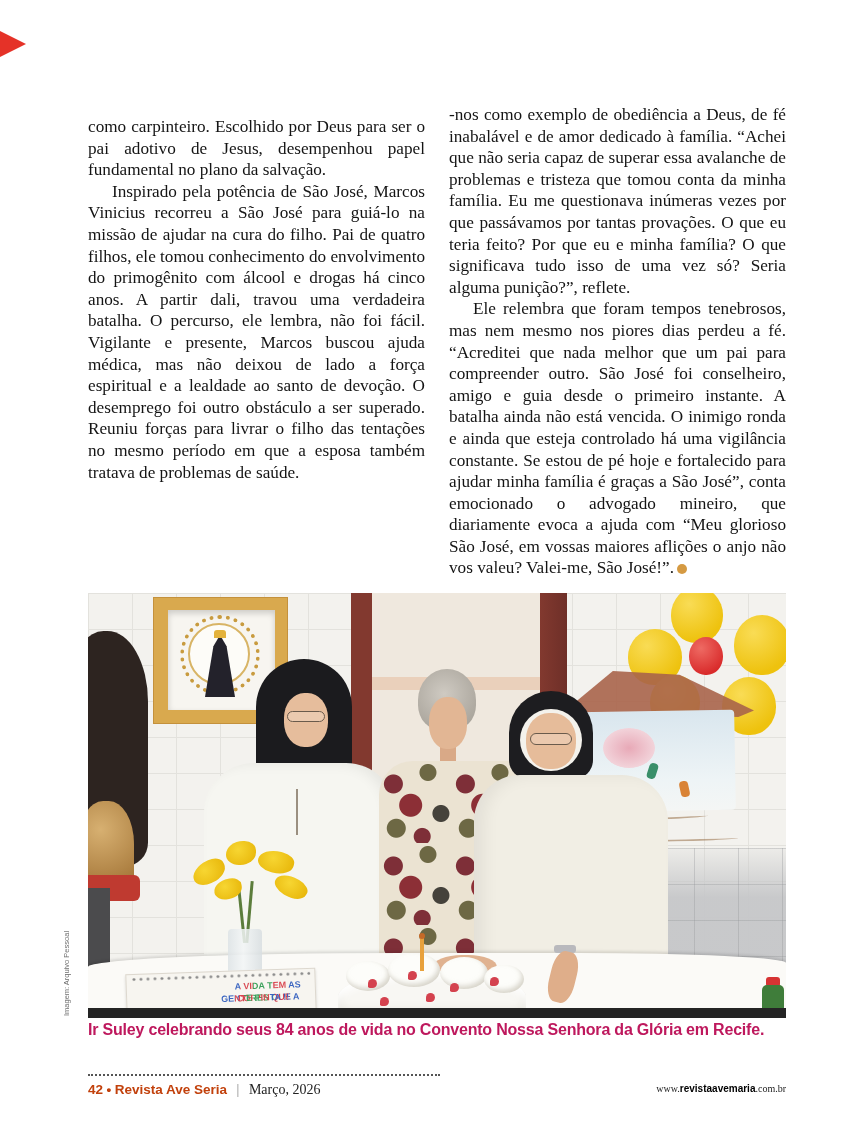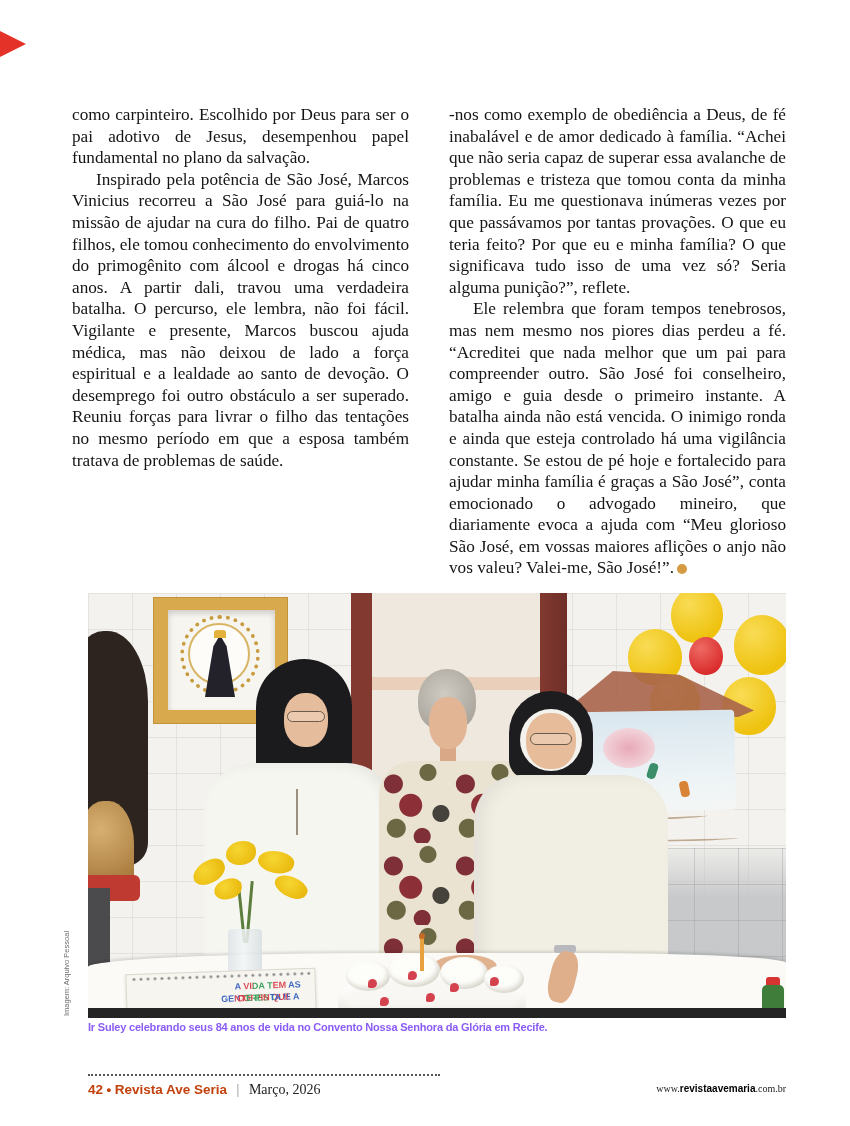--- a/index.html
+++ b/index.html
@@ -10,21 +10,21 @@
     font-family:"Liberation Serif", serif; color:#141414;
   }
   
   .corner-tri {
     position:absolute; left:0; top:31px; width:0; height:0;
     border-top:13px solid transparent; border-bottom:13px solid transparent;
     border-left:26px solid #e53228;
   }
   
   .col { position:absolute; top:104px; width:337px; font-size:17.2px; line-height:21.6px; text-align:justify; }
-  .col-left  { left:72px; }
+  .col-left  { left:88px;margin-top:12px; }
   .col-right { left:449px; }
   .col p.indent { text-indent:24px; }
   .end-dot {
     display:inline-block; width:10px; height:10px; border-radius:50%;
     background:#d59a42; margin-left:3px; vertical-align:-1px;
   }
   
   .photo {
     position:absolute; left:88px; top:593px; width:698px; height:425px; overflow:hidden;
     background-color:#f3f2ee;
@@ -148,21 +148,21 @@
   .photo-bottom { left:0; top:415px; width:698px; height:10px; background:#242424; }
   
   .credit {
     position:absolute; left:62px; top:928px; width:90px;
     transform:rotate(-90deg); transform-origin:top left;
     font-family:"Liberation Sans", sans-serif; font-size:7.5px; color:#6f6f6f;
     text-align:left; white-space:nowrap; transform:rotate(-90deg) translateX(-88px);
   }
   .caption {
     position:absolute; left:88px; top:1021px; width:698px;
-    font-family:"Liberation Sans", sans-serif; font-weight:bold; font-size:11px; color:#8b5cf6;
+    font-family:"Liberation Sans", sans-serif; font-weight:bold; font-size:16px; color:#be185d;
     letter-spacing:-0.2px;
   }
   .footer-rule {
     position:absolute; left:88px; top:1074px; width:352px;
     border-top:2px dotted #555;
   }
   .footer-left {
     position:absolute; left:88px; top:1082px; font-size:14px; color:#222;
     font-family:"Liberation Serif", serif;
   }

